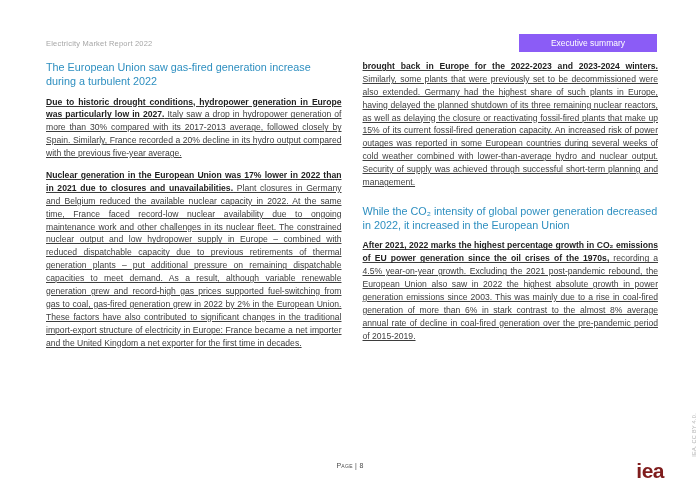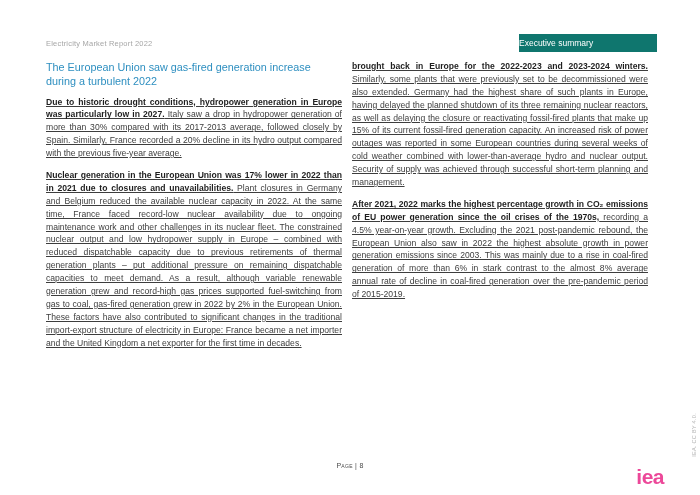--- a/index.html
+++ b/index.html
@@ -10,43 +10,43 @@
     position: relative; overflow: hidden;
     font-family: "Liberation Sans", "DejaVu Sans", sans-serif;
     color: #3d3d3d;
   }
   .topbar {
     position: absolute; top: 33px; left: 46px; right: 43px; height: 20px;
     display: flex; justify-content: space-between; align-items: center;
   }
   .report-title { font-size: 7.5px; color: #a6a6a6; letter-spacing: .2px; }
   .banner {
-    background: #0f766e; color: #ffffff; font-size: 8.5px;
-    padding: 4px 0; width: 138px; text-align: left;
+    background: #8b5cf6; color: #ffffff; font-size: 8.5px;
+    padding: 4px 0; width: 138px; text-align: center;
   }
   .columns {
     position: absolute; top: 60px; left: 46px; width: 612px;
-    display: flex; gap: 10px;
+    display: flex; gap: 21px;
   }
   .col { width: 296px; font-size: 8.6px; line-height: 1.5; text-align: justify; }
   .col h2 {
     color: #2e8fc0; font-weight: 400; font-size: 10.8px; line-height: 1.32;
     margin: 0 0 7px 0; text-align: left;
   }
   .col h2.second { margin-top: 15px; }
   .col p { margin: 0 0 9px 0; text-decoration: underline; }
   strong { color: #1f1f1f; }
   .footer-page {
     position: absolute; bottom: 26px; left: 0; width: 100%;
     text-align: center; font-size: 7px; color: #4a4a4a;
     font-variant: small-caps; letter-spacing: .3px;
   }
   .logo {
-    position: absolute; right: 36px; bottom: 8px;
-    color: #ec4899; font-size: 21px; font-weight: bold;
+    position: absolute; right: 36px; bottom: 14px;
+    color: #7f1d1d; font-size: 21px; font-weight: bold;
     letter-spacing: -0.5px; line-height: 1;
   }
   .side-credit {
     position: absolute; right: 3px; bottom: 38px;
     font-size: 5.5px; color: #b3b3b3;
     writing-mode: vertical-rl; transform: rotate(180deg); letter-spacing: .3px;
   }
 </style>
 </head>
 <body>
@@ -59,20 +59,21 @@
 <div class="columns">
 
   <div class="col">
     <h2>The European Union saw gas-fired generation increase during a turbulent 2022</h2>
     <p><strong>Due to historic drought conditions, hydropower generation in Europe was particularly low in 2027.</strong><span> Italy saw a drop in hydropower generation of more than 30% compared with its 2017-2013 average, followed closely by Spain. Similarly, France recorded a 20% decline in its hydro output compared with the previous five-year average.</span></p>
     <p><strong>Nuclear generation in the European Union was 17% lower in 2022 than in 2021 due to closures and unavailabilities.</strong><span> Plant closures in Germany and Belgium reduced the available nuclear capacity in 2022. At the same time, France faced record-low nuclear availability due to ongoing maintenance work and other challenges in its nuclear fleet. The constrained nuclear output and low hydropower supply in Europe – combined with reduced dispatchable capacity due to previous retirements of thermal generation plants – put additional pressure on remaining dispatchable capacities to meet demand. As a result, although variable renewable generation grew and record-high gas prices supported fuel-switching from gas to coal, gas-fired generation grew in 2022 by 2% in the European Union. These factors have also contributed to significant changes in the traditional import-export structure of electricity in Europe: France became a net importer and the United Kingdom a net exporter for the first time in decades.</span></p>
   </div>
 
   <div class="col">
     <p><strong>brought back in Europe for the 2022-2023 and 2023-2024 winters.</strong><span> Similarly, some plants that were previously set to be decommissioned were also extended. Germany had the highest share of such plants in Europe, having delayed the planned shutdown of its three remaining nuclear reactors, as well as delaying the closure or reactivating fossil-fired plants that make up 15% of its current fossil-fired generation capacity. An increased risk of power outages was reported in some European countries during several weeks of cold weather combined with lower-than-average hydro and nuclear output. Security of supply was achieved through successful short-term planning and management.</span></p>
+    <h2 class="second">While the CO₂ intensity of global power generation decreased in 2022, it increased in the European Union</h2>
     <p><strong>After 2021, 2022 marks the highest percentage growth in CO₂ emissions of EU power generation since the oil crises of the 1970s,</strong><span> recording a 4.5% year-on-year growth. Excluding the 2021 post-pandemic rebound, the European Union also saw in 2022 the highest absolute growth in power generation emissions since 2003. This was mainly due to a rise in coal-fired generation of more than 6% in stark contrast to the almost 8% average annual rate of decline in coal-fired generation over the pre-pandemic period of 2015-2019.</span></p>
   </div>
 
 </div>
 
 <div class="footer-page">Page | 8</div>
 <div class="logo">iea</div>
 <div class="side-credit">IEA. CC BY 4.0.</div>
 
 </body></html>

